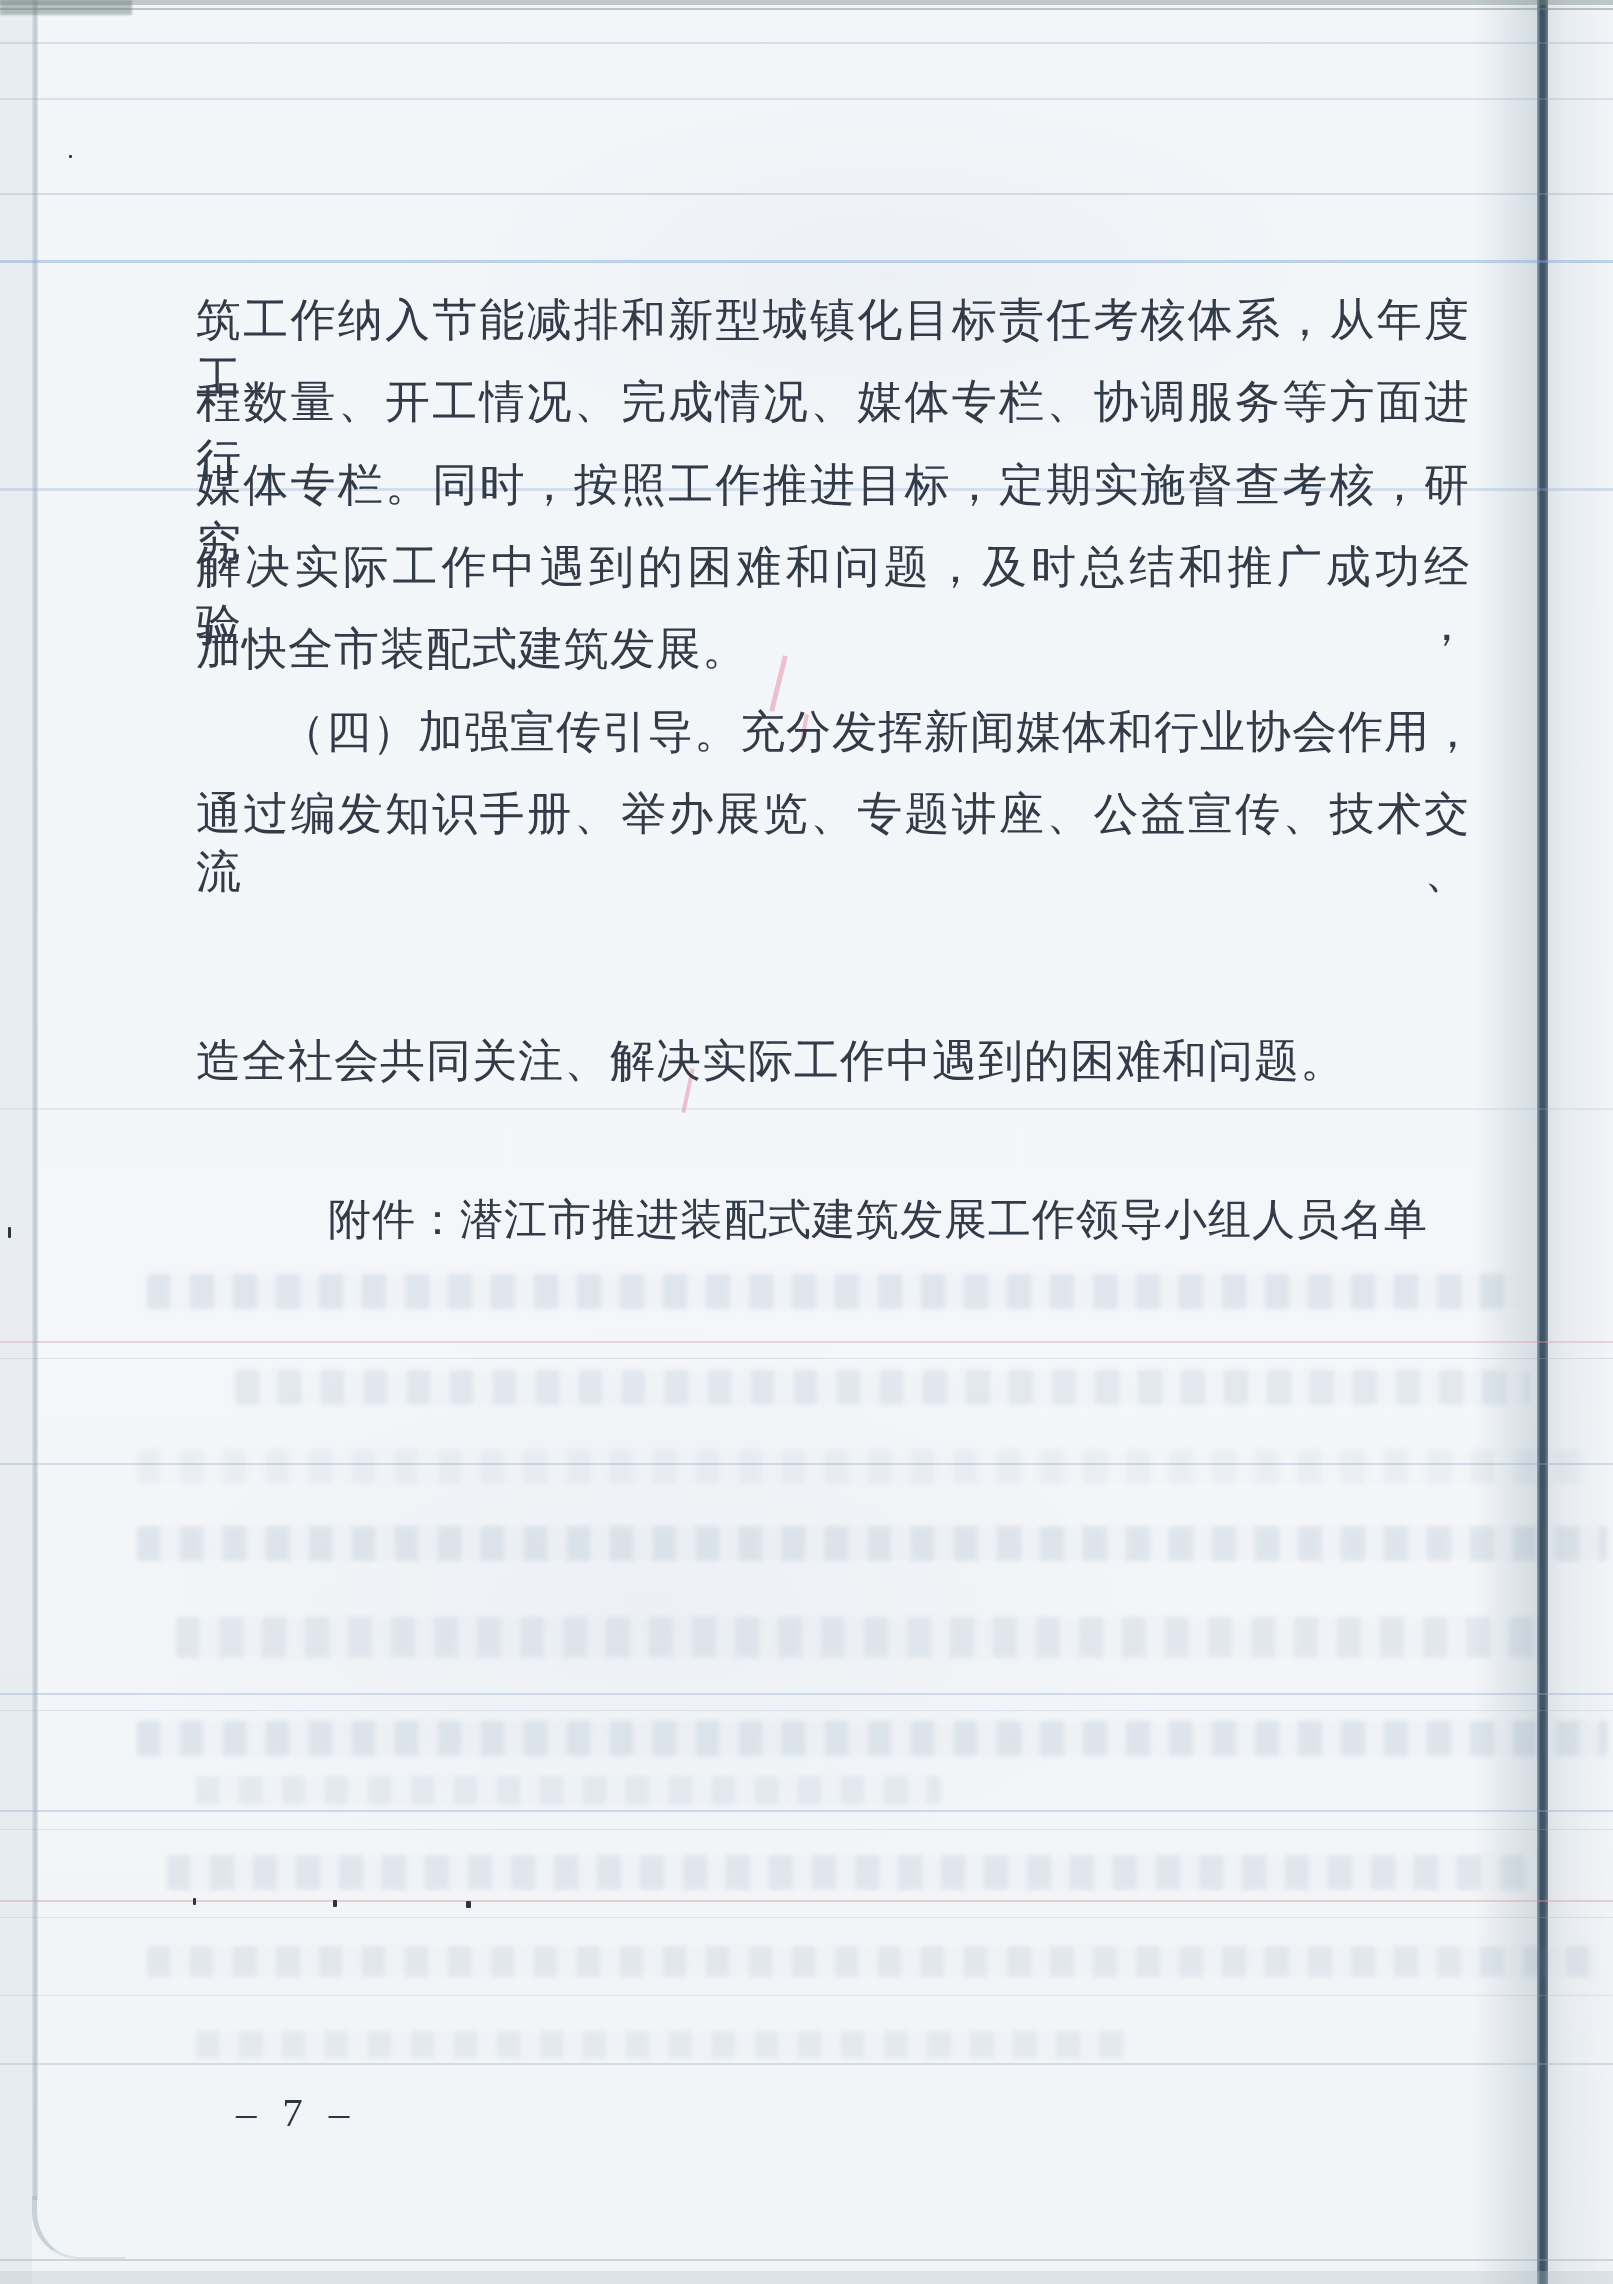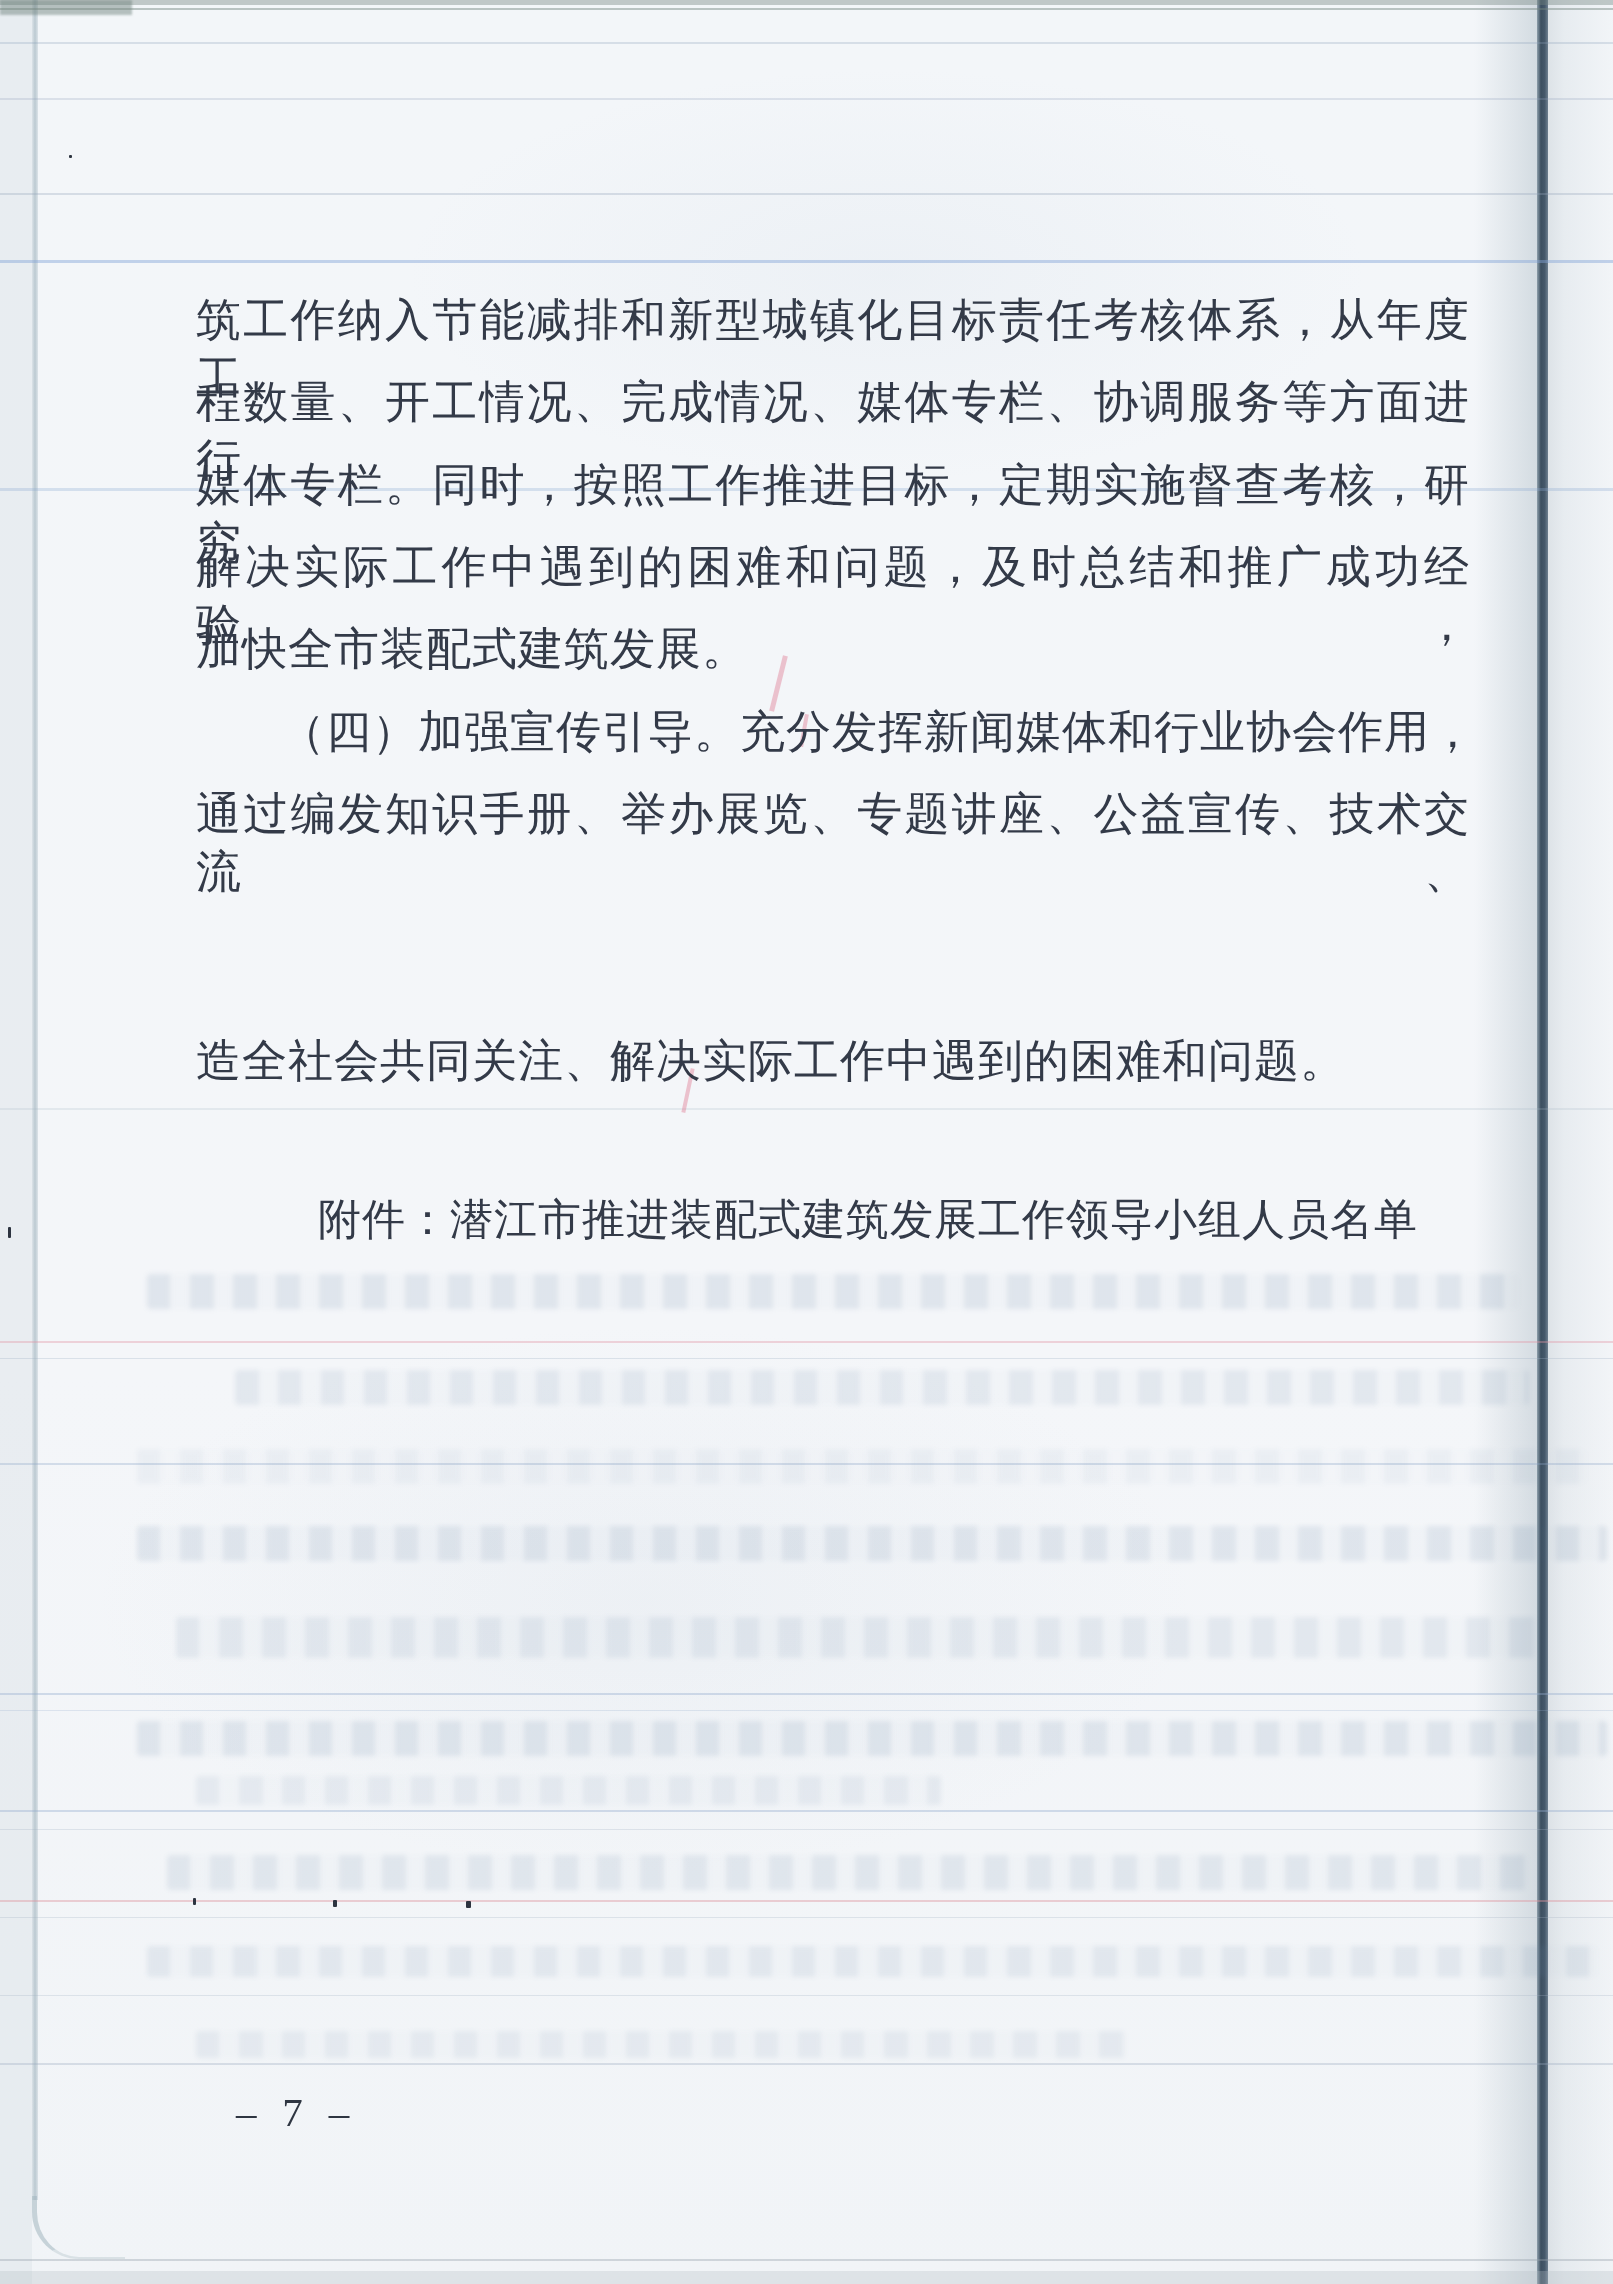--- a/index.html
+++ b/index.html
@@ -44,21 +44,21 @@
     background:repeating-linear-gradient(90deg,
       rgba(104,132,164,0.30) 0px, rgba(104,132,164,0.30) 23.5px,
       rgba(104,132,164,0.05) 23.5px, rgba(104,132,164,0.05) 43px);}
 
   
   .line{position:absolute;left:196px;width:1274px;height:59px;
     font-size:45px;line-height:58px;color:#333a48;
     letter-spacing:1px;white-space:nowrap;}
   .jline{white-space:normal;text-align:justify;text-align-last:justify;}
   .indent2{padding-left:84px;box-sizing:border-box;}
-  .attach{position:absolute;left:318px;top:1192px;font-size:43px;line-height:55px;
+  .attach{position:absolute;left:328px;top:1192px;font-size:43px;line-height:55px;
     color:#333a48;letter-spacing:1px;white-space:nowrap;}
   .page-num{position:absolute;left:223px;top:2088px;width:147px;
     font-size:41px;color:#2f3642;letter-spacing:7.8px;text-align:center;}
 
   .speck{position:absolute;background:#2d3440;border-radius:1px;}
   .pink-mark{position:absolute;background:rgba(224,128,150,0.45);filter:blur(0.6px);}
 </style>
 </head>
 <body>
 

